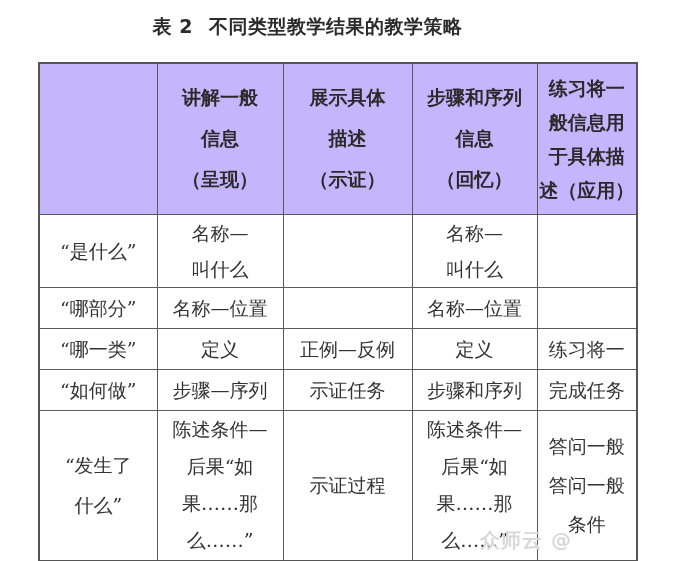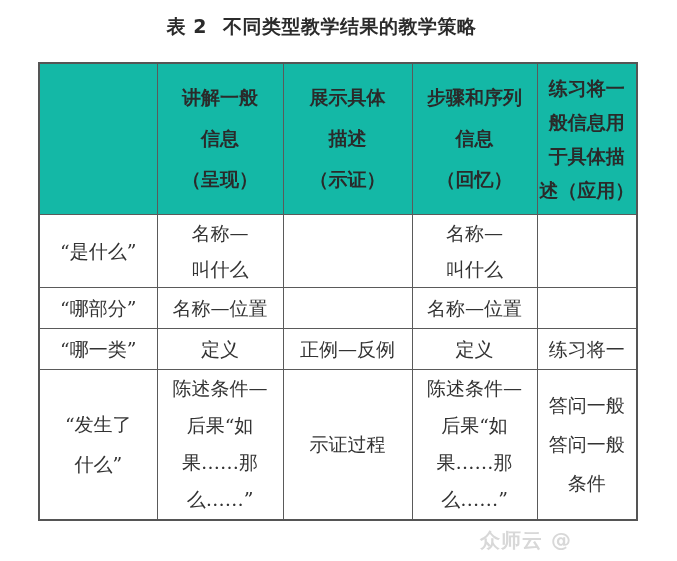--- a/index.html
+++ b/index.html
@@ -1,25 +1,25 @@
 <!DOCTYPE html>
 <html><head>
 <meta charset="utf-8">
 <style>
   html, body { margin: 0; padding: 0; background: #ffffff; }
   body { width: 677px; height: 561px; position: relative; overflow: hidden;
          font-family: "DejaVu Sans", "Liberation Sans", sans-serif; color: #2a2a2a; }
   .title { position: absolute; left: 0; top: 14px; width: 615px; text-align: center;
-           font-size: 19px; font-weight: bold; color: #2b2b2b; letter-spacing: 0.5px; margin-left: 14px; }
+           font-size: 19px; font-weight: bold; color: #2b2b2b; letter-spacing: 0.5px; }
   .title .num { margin-right: 16px; }
   table.grid { position: absolute; left: 38px; top: 62px; border-collapse: collapse;
                border: 2px solid #555; table-layout: fixed; }
   table.grid td { border: 1.5px solid #5a5a5a; padding: 0; text-align: center;
                   vertical-align: middle; font-size: 19px; line-height: 40px; }
-  table.grid tr.head td { background: #14b8a6; font-weight: bold; color: #2a2a2a; line-height: 41px; }
+  table.grid tr.head td { background: #c4b5fd; font-weight: bold; color: #2a2a2a; line-height: 41px; }
   table.grid tr.body td { background: #fff; font-family: "DejaVu Serif", "Liberation Serif", serif; color: #333; }
   .rowhead { font-family: "DejaVu Serif", "Liberation Serif", serif; margin-top: 40px; }
   .wm { position: absolute; left: 480px; top: 527px; font-size: 20px; color: #d8d8d8;
         font-weight: bold; letter-spacing: 1px; }
   .blk { display: block; }
   .lh34 { line-height: 34px !important; margin-top: 20px; }
 </style>
 </head>
 <body>
 
@@ -80,20 +80,27 @@
     <td>名称—位置</td>
     <td></td>
   </tr>
   <tr class="body" style="height:34px">
     <td class="rowhead">“哪一类”</td>
     <td>定义</td>
     <td>正例—反例</td>
     <td>定义</td>
     <td>练习将一</td>
   </tr>
+  <tr class="body" style="height:35px">
+    <td class="rowhead">“如何做”</td>
+    <td>步骤—序列</td>
+    <td>示证任务</td>
+    <td>步骤和序列</td>
+    <td>完成任务</td>
+  </tr>
   <tr class="body" style="height:151px">
     <td class="rowhead">
       <span class="blk">“发生了</span>
       <span class="blk">什么”</span>
     </td>
     <td style="line-height:37px">
       <span class="blk">陈述条件—</span>
       <span class="blk">后果“如</span>
       <span class="blk">果……那</span>
       <span class="blk">么……”</span>

